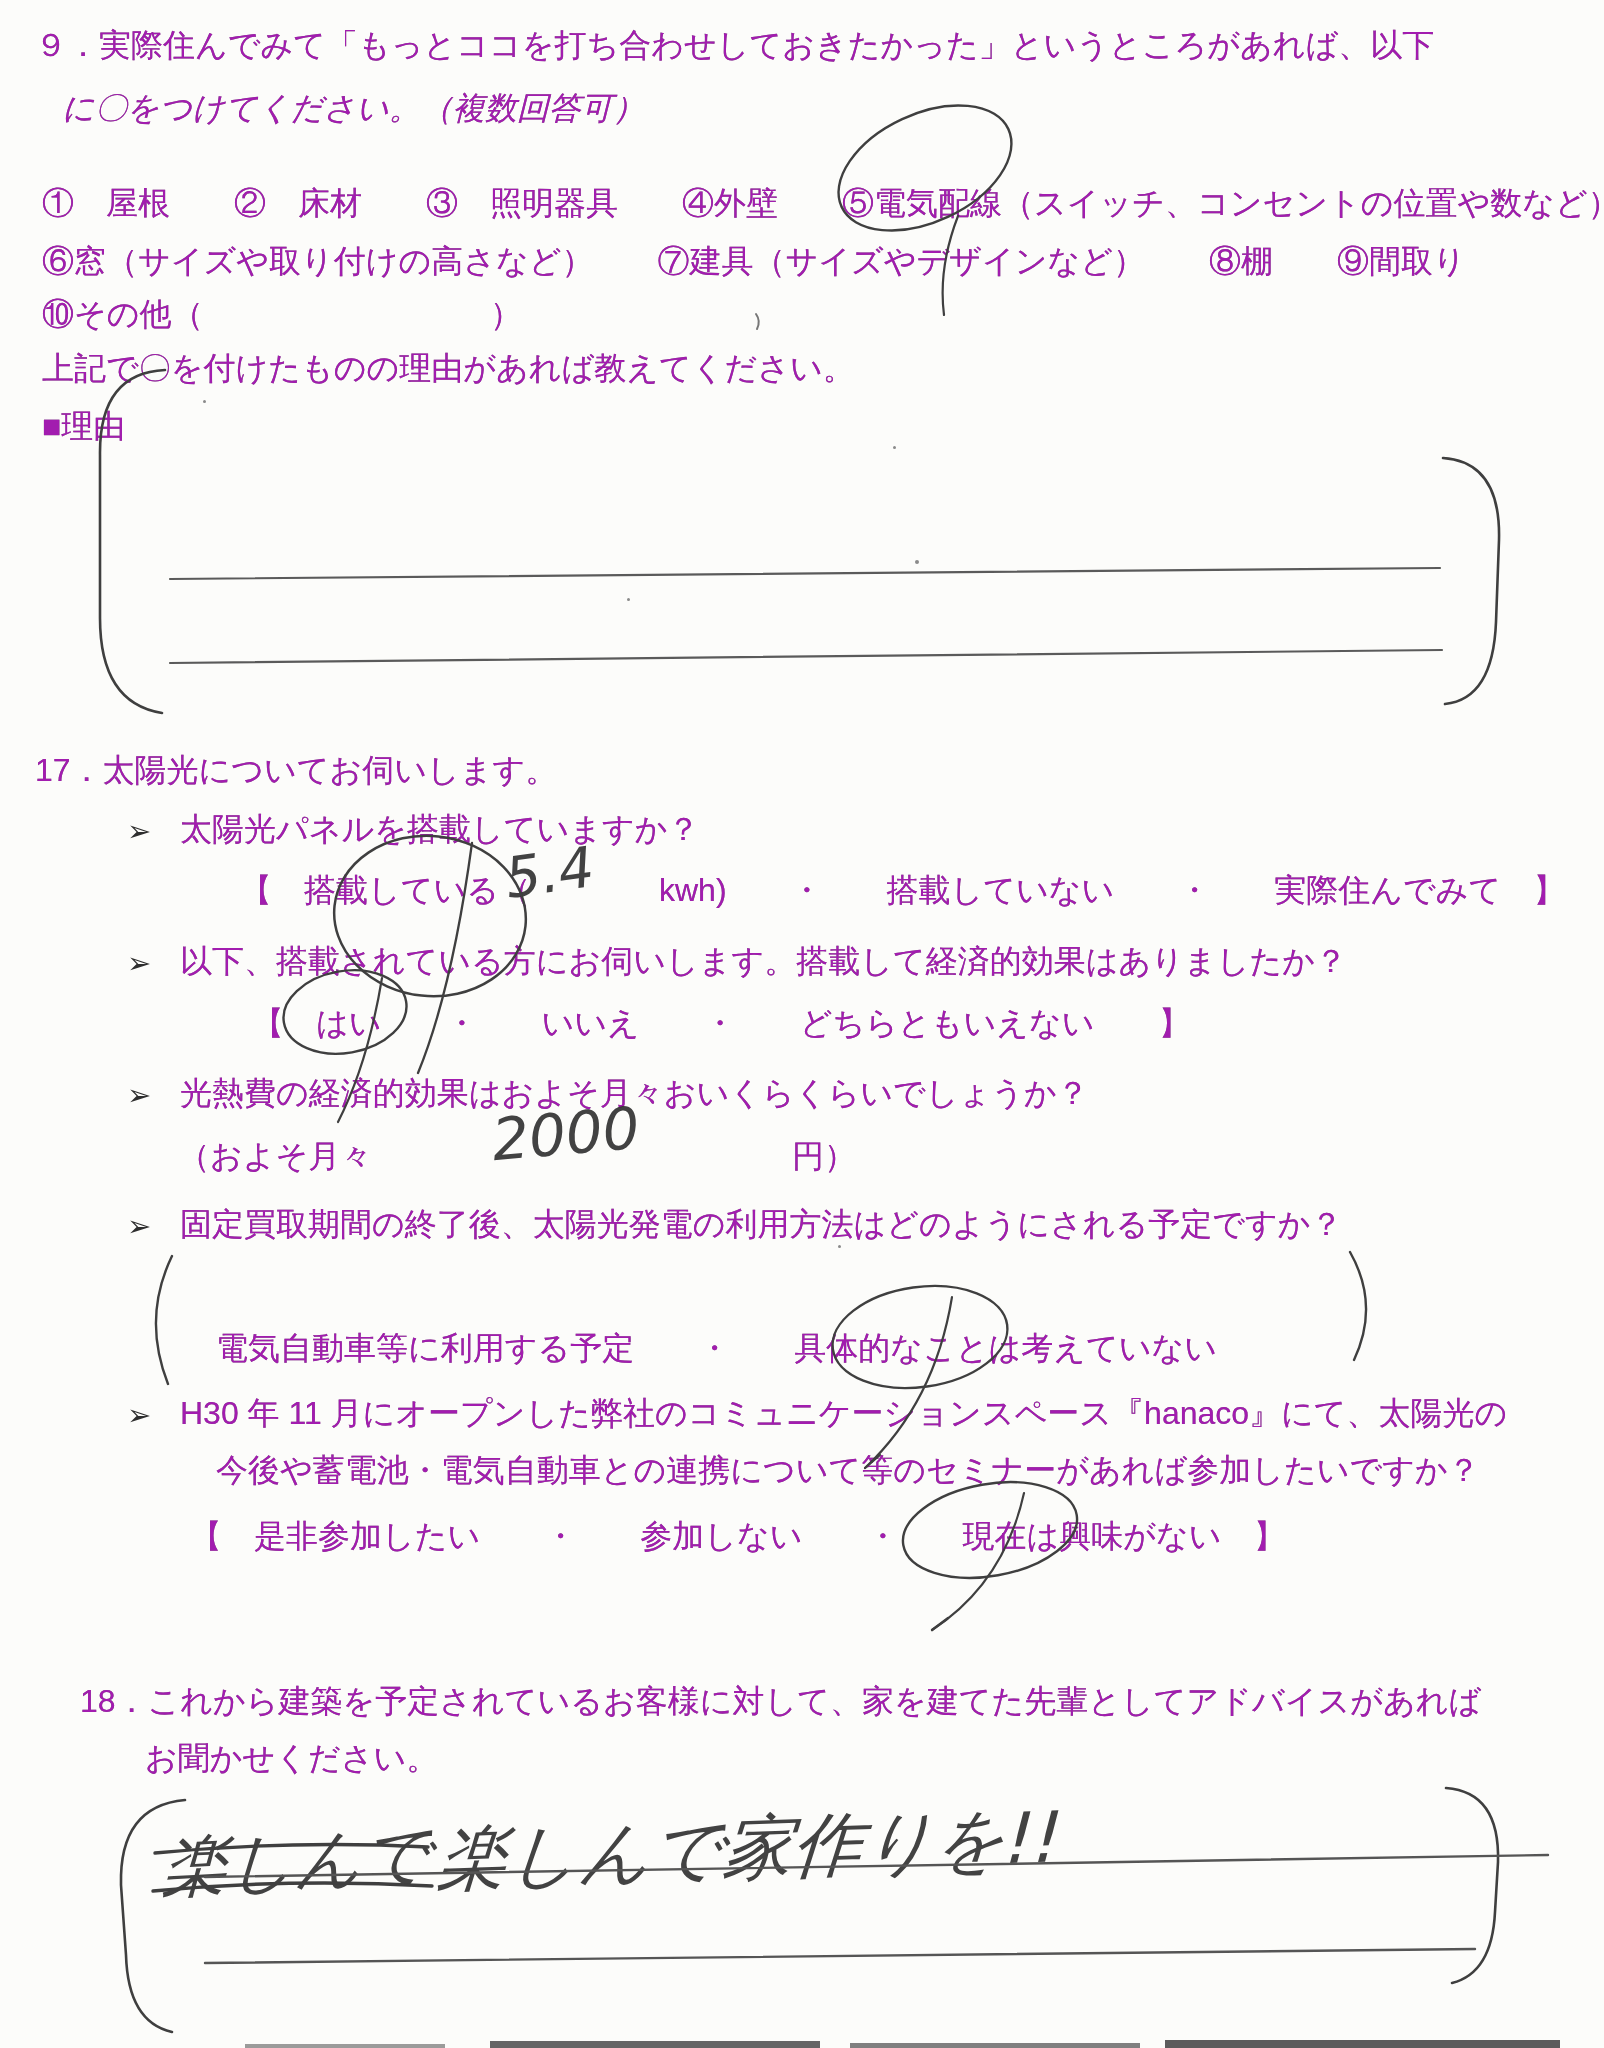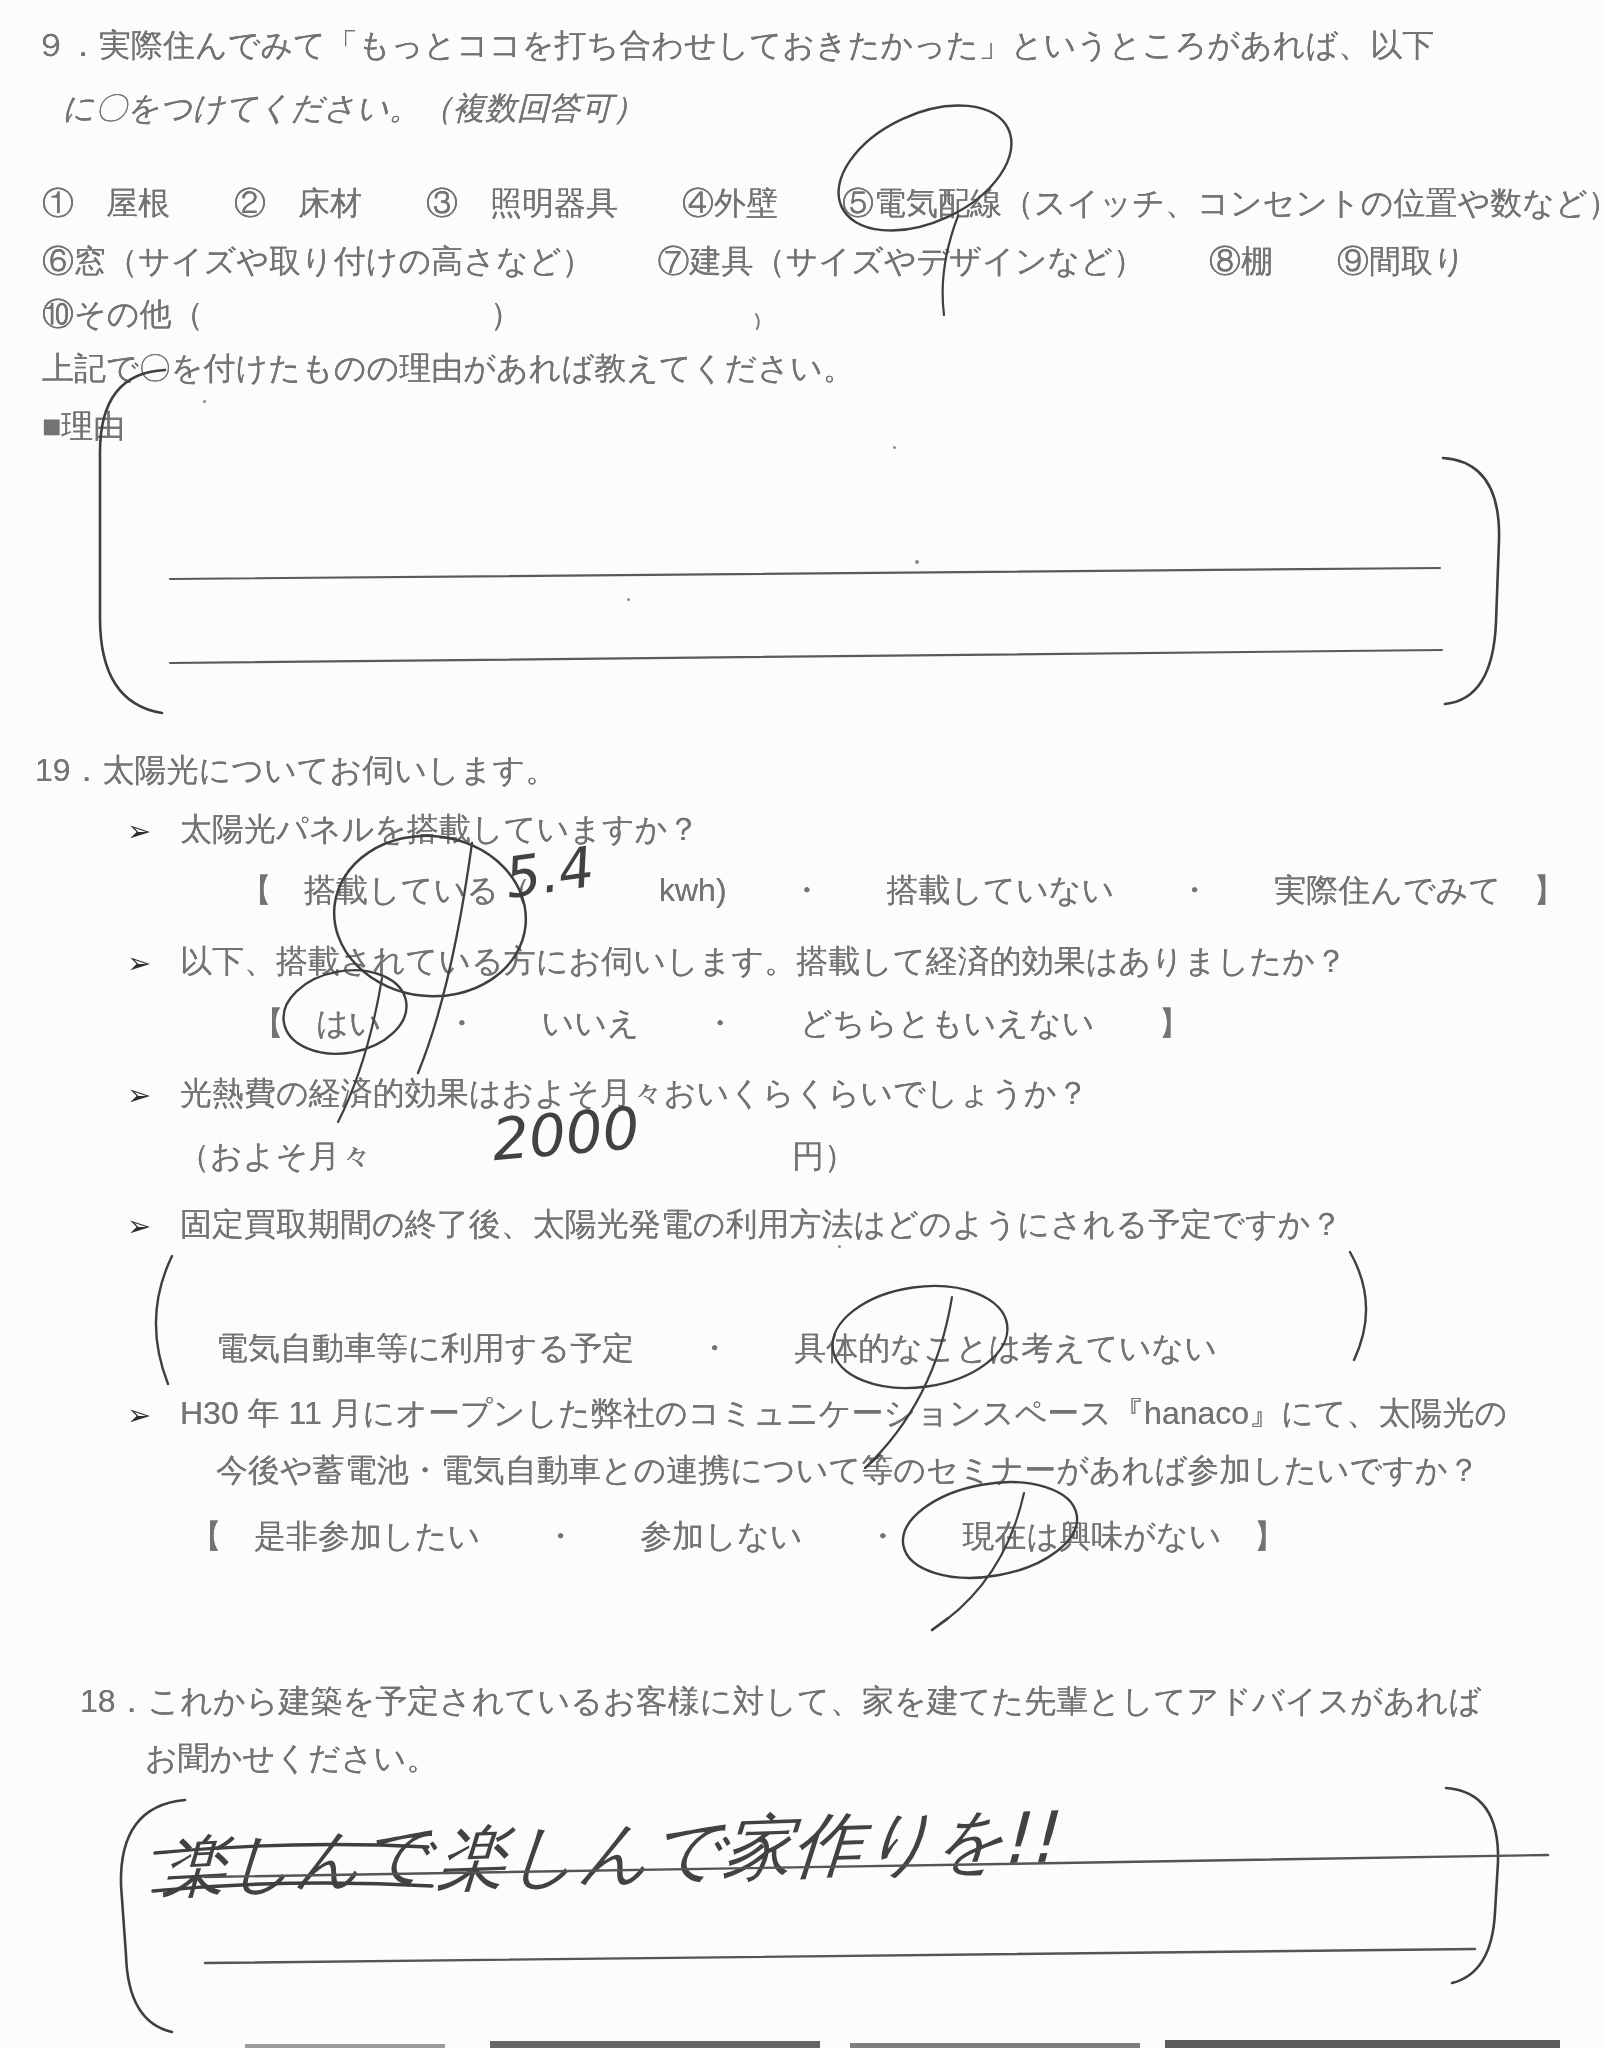--- a/index.html
+++ b/index.html
@@ -3,21 +3,21 @@
 <meta charset="utf-8">
 <style>
   html,body{margin:0;padding:0;background:#e9e9e9;}
   .page{
     position:relative;width:1604px;height:2048px;margin:0 auto;
     background:#fcfcfa;overflow:hidden;
     font-family:"Liberation Sans",sans-serif;color:#242424;
   }
   .t{
     position:absolute;font-size:32px;line-height:1.15;white-space:pre;
-    color:#737373;text-shadow:0 0 .4px rgba(20,20,20,.55);
+    color:#a21caf;text-shadow:0 0 .4px rgba(20,20,20,.55);
   }
   .arrow{position:absolute;font-size:29px;color:#2e2e2e;}
   .hw{
     position:absolute;color:#333;font-family:"DejaVu Sans",sans-serif;
     white-space:pre;font-style:italic;opacity:.92;
   }
   .marks{position:absolute;left:0;top:0;pointer-events:none;}
   .speck{position:absolute;background:#8a8a8a;border-radius:50%;}
   .edgeband{position:absolute;background:#4a4a4a;}
 </style>
@@ -28,21 +28,21 @@
 
   <div class="t" style="left:35px;top:27px;">９．実際住んでみて「もっとココを打ち合わせしておきたかった」というところがあれば、以下</div>
   <div class="t" style="left:62px;top:90px;font-style:italic;">に〇をつけてください。（複数回答可）</div>
   <div class="t" style="left:42px;top:185px;">①　屋根　　②　床材　　③　照明器具　　④外壁　　⑤電気配線（スイッチ、コンセントの位置や数など）</div>
   <div class="t" style="left:42px;top:243px;">⑥窓（サイズや取り付けの高さなど）　　⑦建具（サイズやデザインなど）　　⑧棚　　⑨間取り</div>
   <div class="t" style="left:42px;top:296px;">⑩その他（</div>
   <div class="t" style="left:490px;top:296px;">）</div>
   <div class="t" style="left:42px;top:350px;">上記で〇を付けたものの理由があれば教えてください。</div>
   <div class="t" style="left:42px;top:408px;">■理由</div>
 
-  <div class="t" style="left:35px;top:752px;">19．太陽光についてお伺いします。</div>
+  <div class="t" style="left:35px;top:752px;">17．太陽光についてお伺いします。</div>
 
   <div class="arrow" style="left:127px;top:814px;">➢</div>
   <div class="t" style="left:180px;top:811px;text-align:center;">太陽光パネルを搭載していますか？</div>
   <div class="t" style="left:240px;top:872px;">【　搭載している（　　　　kwh)　　・　　搭載していない　　・　　実際住んでみて　】</div>
   <div class="hw" style="left:505px;top:840px;font-size:56px;transform:rotate(-8deg);">5.4</div>
 
   <div class="arrow" style="left:127px;top:946px;">➢</div>
   <div class="t" style="left:180px;top:943px;">以下、搭載されている方にお伺いします。搭載して経済的効果はありましたか？</div>
   <div class="t" style="left:252px;top:1005px;">【　はい　　・　　いいえ　　・　　どちらともいえない　　】</div>
 

